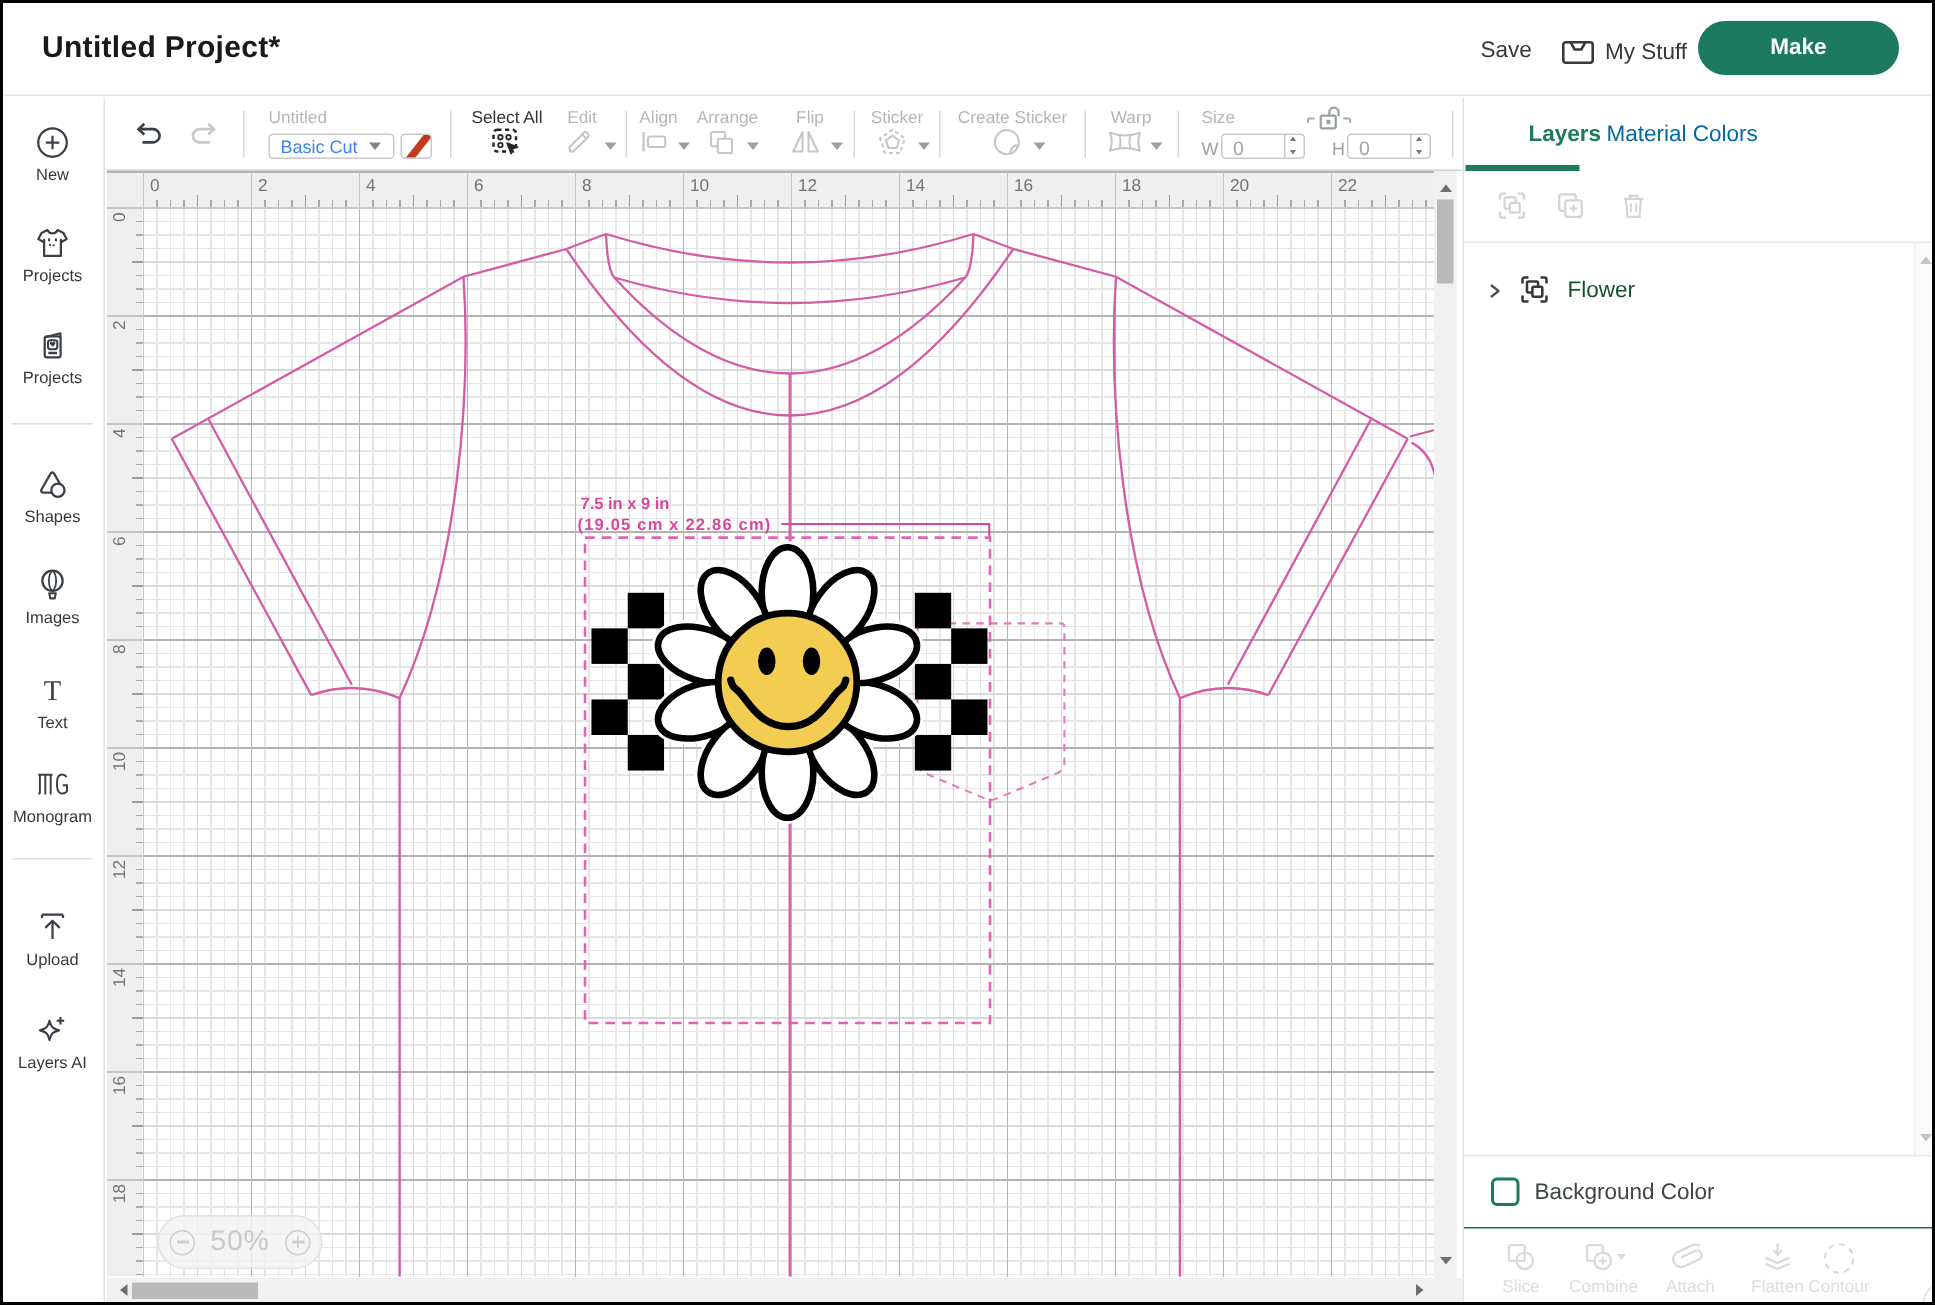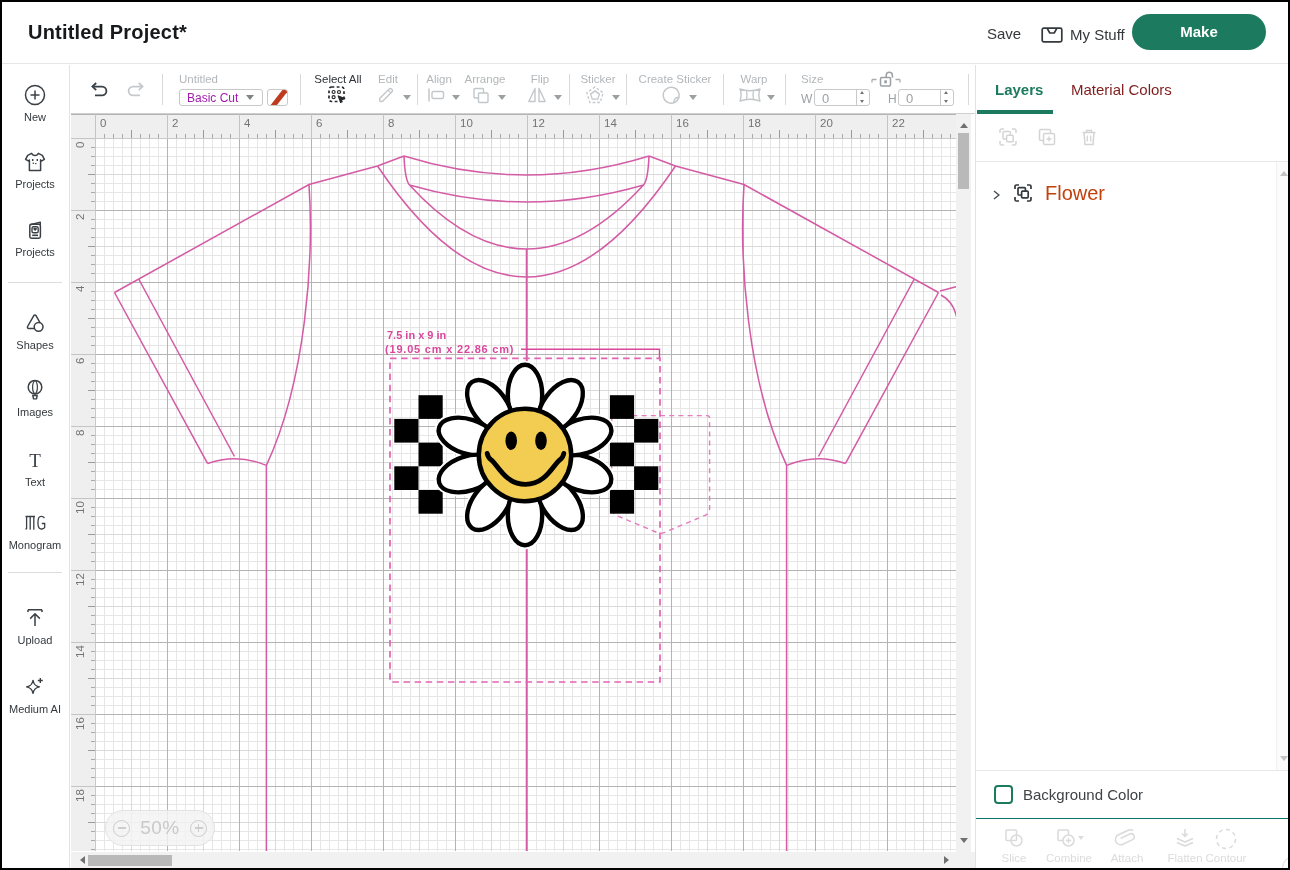--- a/index.html
+++ b/index.html
@@ -15,21 +15,21 @@
 .slab { font-size:11px; color:#34393d; margin-top:4px; }
 .sdiv { position:absolute; left:8px; width:54px; border-top:1px solid #ddd; }
 #toolbar { position:absolute; left:71px; top:65px; width:904px; height:49px; background:#fff; border-bottom:1px solid #cfcfcf; z-index:4; }
 #toolbar > div { position:absolute; }
 .tsep { top:9px; height:31px; border-left:1px solid #d9d9d9; }
 .tlab { top:8px; font-size:11.5px; color:#b3b7ba; white-space:nowrap; }
 .tlab.dark { color:#2e3338; }
 .ticon { transform:translate(-50%,-50%); }
 .ticaret { top:30px; width:0; height:0; border:4px solid transparent; border-top:5px solid #9aa0a3; }
 .caret { display:inline-block; width:0; height:0; border:4px solid transparent; border-top:5px solid #9aa0a3; vertical-align:middle; margin-left:8px; position:relative; top:2px; }
-.dropdown { left:108px; top:23.5px; width:84px; height:17.5px; border:1px solid #c9c9c9; border-radius:3px; font-size:12px; color:#a21caf; padding:1px 8px 0 7px; display:flex; align-items:center; justify-content:space-between; }
+.dropdown { left:108px; top:23.5px; width:84px; height:17.5px; border:1px solid #c9c9c9; border-radius:3px; font-size:12px; color:#3b82f6; padding:1px 8px 0 7px; display:flex; align-items:center; justify-content:space-between; }
 .swatch { left:196px; top:23.5px; width:20.5px; height:17.5px; border:1px solid #c9c9c9; border-radius:3px; overflow:hidden; }
 .stripe { position:absolute; left:8px; top:-3px; width:5px; height:24px; background:#bf3b1f; transform:rotate(38deg); }
 .whlab { top:27px; font-size:12px; color:#9ba1a5; }
 .numbox { top:23.5px; width:56px; height:17.5px; border:1px solid #c9c9c9; border-radius:3px; background:#fff; }
 .numbox span { position:absolute; left:7px; top:1px; font-size:13px; color:#9ba1a5; }
 .stepper { position:absolute; right:0; top:0; width:13px; height:15.5px; border-left:1px solid #c9c9c9; }
 .stup { position:absolute; left:3.2px; top:1.6px; width:0; height:0; border:2.8px solid transparent; border-bottom:3.4px solid #6f7579; border-top:none; }
 .stdn { position:absolute; left:3.2px; bottom:1.6px; width:0; height:0; border:2.8px solid transparent; border-top:3.4px solid #6f7579; border-bottom:none; }
 #canvaswrap { position:absolute; left:71px; top:114px; z-index:3; }
 #zoompill { position:absolute; left:105px; top:810px; width:110px; height:36px; border-radius:18px; background:rgba(243,243,243,.82); border:1px solid #e2e2e2; display:flex; align-items:center; justify-content:space-between; padding:0 7px; z-index:6; }
@@ -41,29 +41,29 @@
 #vthumb { position:absolute; left:2px; top:19px; width:11px; height:56px; background:#b9b9b9; }
 .sarr { position:absolute; width:0; height:0; }
 #vup { left:3.5px; top:5px; border:4px solid transparent; border-bottom:5.5px solid #6f6f6f; }
 #vdn { left:3.5px; bottom:5px; border:4px solid transparent; border-top:5.5px solid #6f6f6f; }
 #hscroll { position:absolute; left:71px; top:852px; width:904px; height:16px; background:#f1f1f1; z-index:5; }
 #hthumb { position:absolute; left:17px; top:2.5px; width:84px; height:11px; background:#b9b9b9; }
 #hlf { left:5px; top:3.5px; border:4px solid transparent; border-right:5.5px solid #6f6f6f; }
 #hrt { left:873px; top:3.5px; border:4px solid transparent; border-left:5.5px solid #6f6f6f; }
 #panel { position:absolute; left:975px; top:65px; width:315px; height:805px; border-left:1px solid #e2e2e2; background:#fff; z-index:4; }
 #panel > div, #panel > span { position:absolute; }
-.tab { top:16px; font-size:15px; color:#7f1d1d; }
-.tab.green { color:#1c7a5e; font-weight:700; }
+.tab { top:16px; font-size:15px; color:#0369a1; }
+.tab.green { color:#1c7a5e; font-weight:700;margin-left:24px; }
 .underline { left:1px; top:45px; width:76px; height:3.5px; background:#1c7a5e; }
 .prow1 { left:0; top:49px; width:314px; height:48px; border-bottom:1px solid #e8e8e8; }
 .pico { position:absolute; top:13px; }
 .layer { left:0; width:314px; height:38px; display:flex; align-items:center; }
 .chev { margin-left:14px; height:12px; }
 .lico { margin-left:11px; height:20px; }
-.lname { margin-left:12px; font-size:20px; color:#c2410c;text-align:center; }
+.lname { margin-left:12px; font-size:15px; color:#14532d;text-align:center; }
 .pscroll { left:300px; top:97px; width:14px; height:608px; background:#fbfbfb; border-left:1px solid #f0f0f0; }
 .arr { position:absolute; left:3px; width:0; height:0; }
 .arr.up { border:4px solid transparent; border-bottom:5px solid #c4c4c4; }
 .arr.dn { border:4px solid transparent; border-top:5px solid #c4c4c4; }
 .bgrow { left:0; top:705px; width:314px; height:48px; border-top:1px solid #e8e8e8; display:flex; align-items:center; }
 .cbox { width:19px; height:19px; border:2px solid #1c7a5e; border-radius:4px; margin-left:18px; }
 .bgrow span { margin-left:10px; font-size:15px; color:#3f4447;text-align:right; }
 .opsrow { left:0; top:753px; width:314px; height:52px; border-top:1px solid #0f766e; }
 .op { position:absolute; top:7px; width:60px; text-align:center; font-size:11.5px; color:#dcdcdc; }
 .opi { height:26px; position:relative; }
@@ -145,21 +145,21 @@
             <path d="M5 3.8 H19 M5 3.8 v2.2 M19 3.8 v2.2" stroke="#3a4045" stroke-width="1.5"></path>
 <path d="M12 20 V9 M7.2 12.6 L12 7.8 L16.8 12.6" stroke="#3a4045" stroke-width="1.5" stroke-linejoin="round"></path>
           </svg></div>
         <div class="slab">Upload</div>
       </div>
       <div class="sitem" style="top:610px">
         <div class="sicon"><svg class="" width="24" height="24" viewBox="0 0 24 24" fill="none" xmlns="http://www.w3.org/2000/svg">
             <path d="M10 5.5 C10.9 9.6 12.3 11 16.4 11.9 C12.3 12.8 10.9 14.2 10 18.3 C9.1 14.2 7.7 12.8 3.6 11.9 C7.7 11 9.1 9.6 10 5.5 Z" stroke="#3a4045" stroke-width="1.4" stroke-linejoin="round"></path>
 <path d="M17.3 3 v5 M14.8 5.5 h5" stroke="#3a4045" stroke-width="1.4"></path>
           </svg></div>
-        <div class="slab">Medium AI</div>
+        <div class="slab">Layers AI</div>
       </div>
     </div>
 <div id="toolbar">
       <div class="ticon" style="left:28px;top:28px"><svg class="" width="22" height="18" viewBox="0 0 22 18" fill="none" xmlns="http://www.w3.org/2000/svg">
           <path d="M5.2 4.6 H14 A4.4 4.4 0 0 1 14 13.4 H7" stroke="#3a4147" stroke-width="1.8"></path>
 <path d="M8.2 1 L4.4 4.6 L8.2 8.2" stroke="#3a4147" stroke-width="1.8" fill="none"></path>
         </svg></div>
       <div class="ticon" style="left:65px;top:28px"><svg class="" width="22" height="18" viewBox="0 0 22 18" fill="none" xmlns="http://www.w3.org/2000/svg">
           <path d="M16.8 4.6 H8 A4.4 4.4 0 0 0 8 13.4 H15" stroke="#c6c9cb" stroke-width="1.8"></path>
 <path d="M13.8 1 L17.6 4.6 L13.8 8.2" stroke="#c6c9cb" stroke-width="1.8" fill="none"></path>

